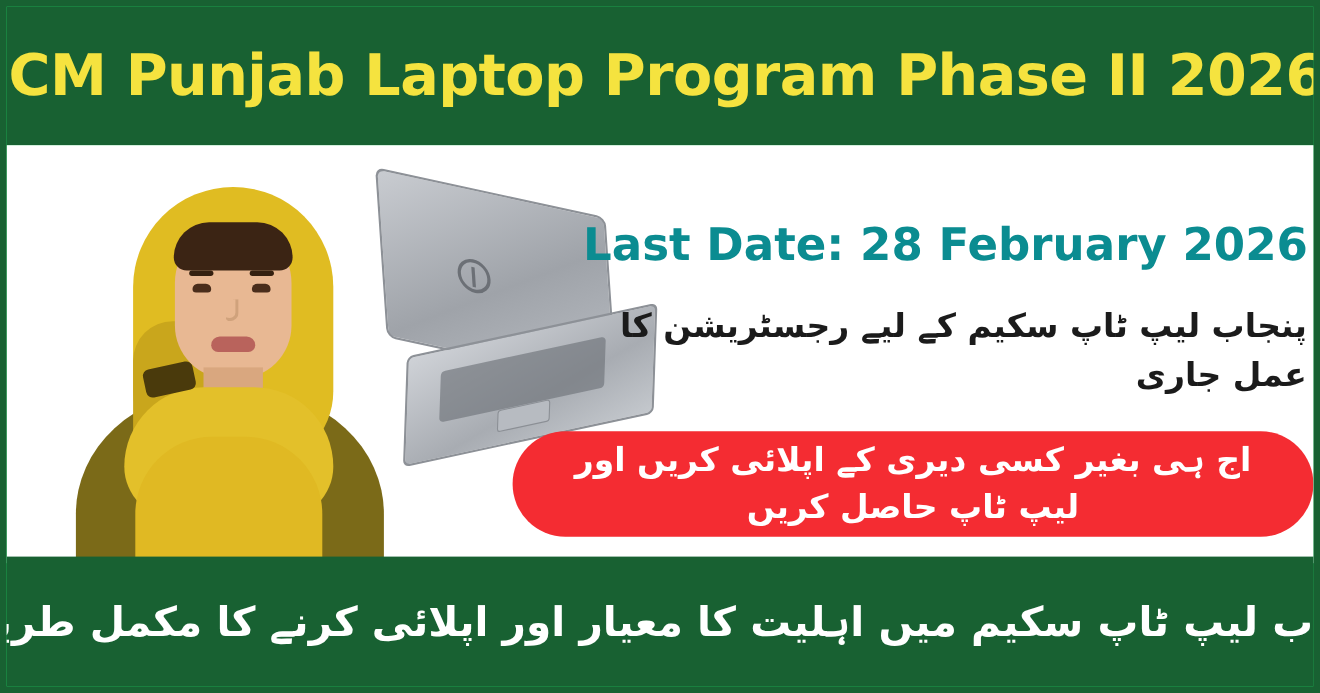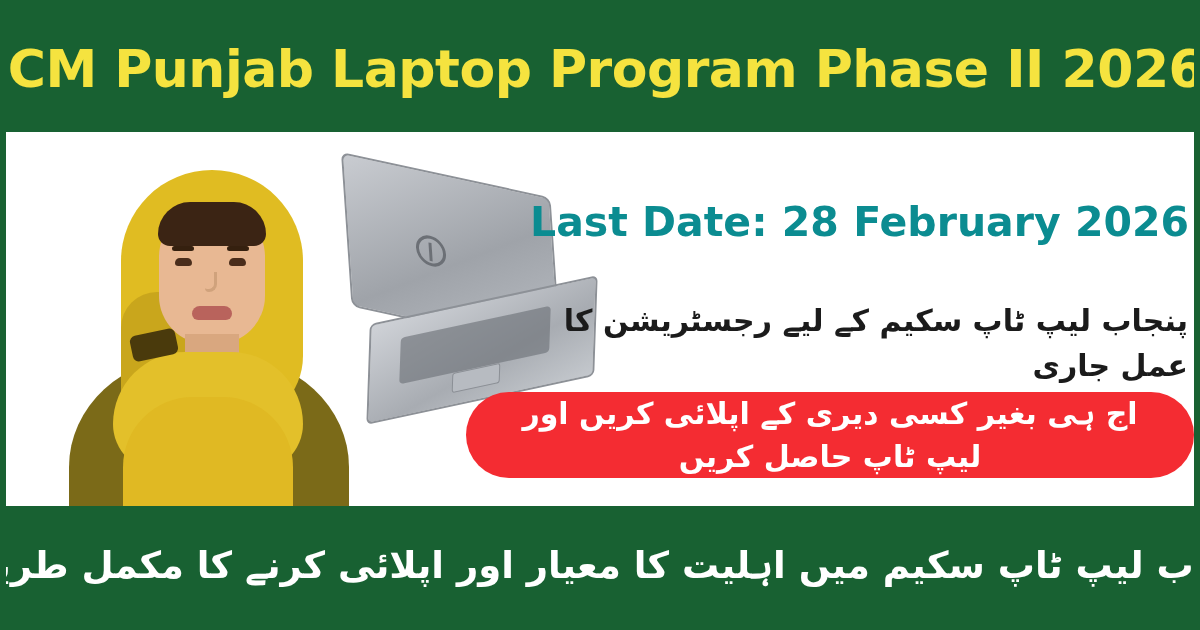--- a/index.html
+++ b/index.html
@@ -234,36 +234,36 @@
     top: 56px;
     font-size: 41px;
     font-weight: bold;
     color: #0b8c91;
     white-space: nowrap;
     font-family: "DejaVu Sans", sans-serif;
   }
   .urdu-line {
     position: absolute;
     right: 6px;
-    top: 156px;
+    top: 132px;
     width: 690px;
     text-align: right;
     direction: rtl;
     font-size: 30px;
     font-weight: bold;
     color: #1b1b1b;
     font-family: "DejaVu Sans", sans-serif;
     line-height: 1.5;
   }
   .cta-band {
     position: absolute;
     left: -10px;
     top: 250px;
     width: 728px;
-    height: 86px;
+    height: 96px;
     background: #f42c32;
     border-radius: 52px;
     display: flex;
     align-items: center;
     justify-content: center;
   }
   .cta-text {
     direction: rtl;
     color: #ffffff;
     font-size: 30px;

